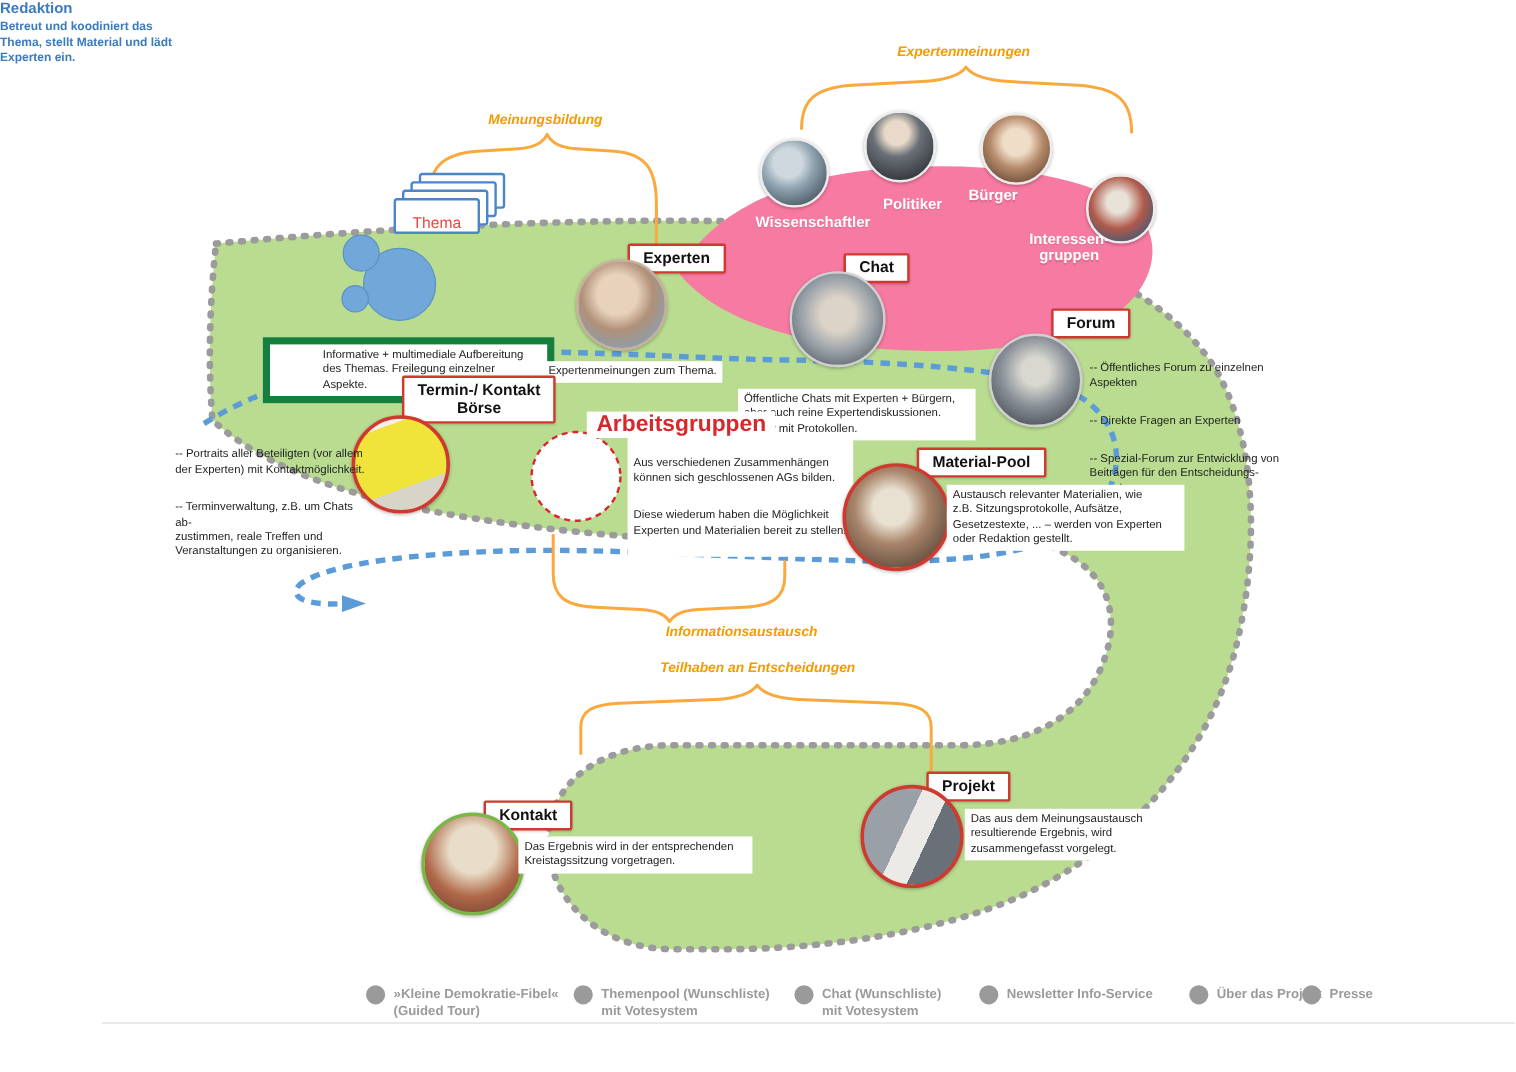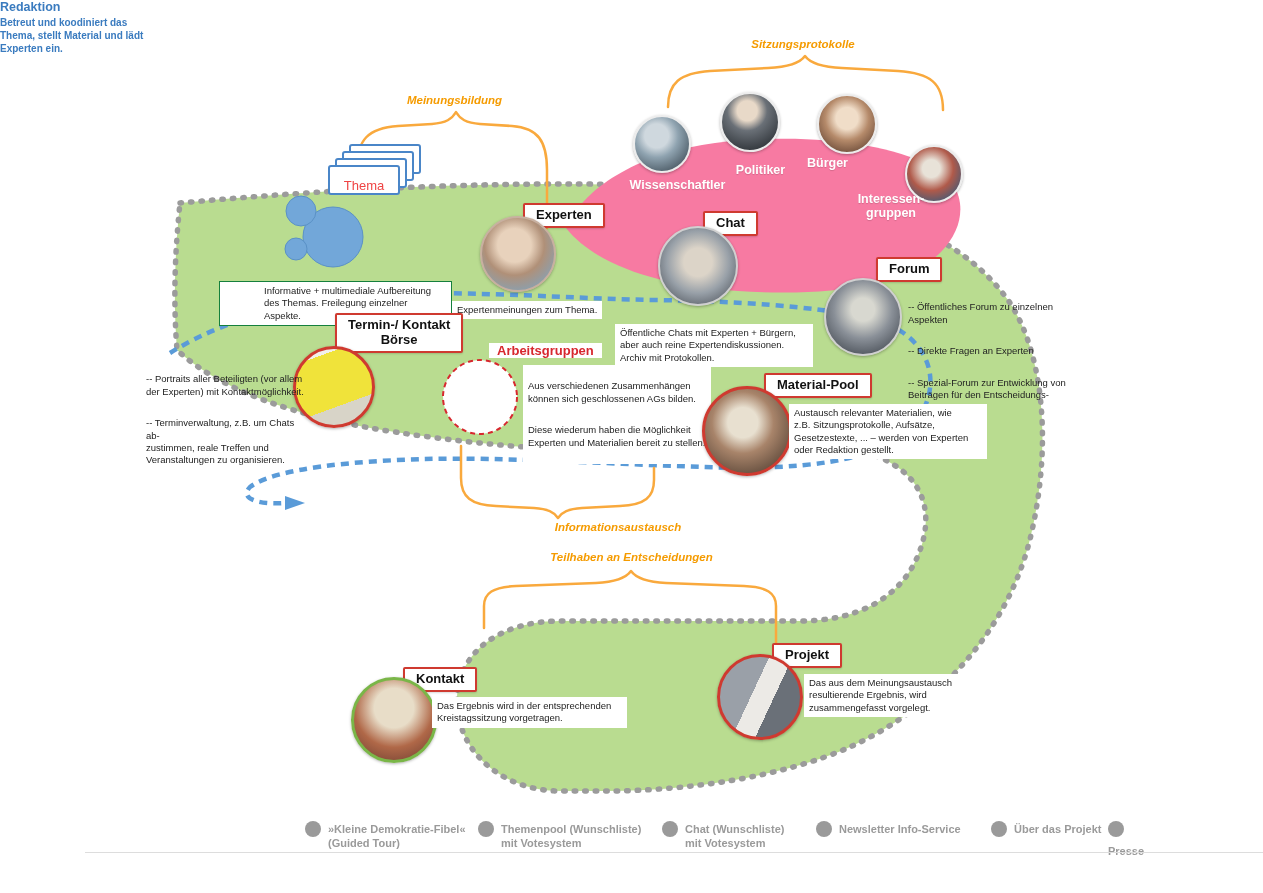--- a/index.html
+++ b/index.html
@@ -4,27 +4,27 @@
 <style>
   html,body{margin:0;padding:0;background:#fff;}
   .canvas{position:relative;width:1263px;height:893px;background:#fff;overflow:hidden;
           font-family:"Liberation Sans",sans-serif;color:#222;}
   .abs{position:absolute;}
   svg.bg{position:absolute;left:0;top:0;}
 
   .node-box{position:absolute;background:#fff;border:2px solid #cf3a30;border-radius:2px;
             padding:3px 11px;font-size:13px;font-weight:bold;color:#111;text-align:center;
             white-space:pre-line;line-height:1.15;box-shadow:0 1px 2px rgba(0,0,0,.15);}
-  .red-label{position:absolute;background:#fff;color:#d7282e;font-size:13px;font-weight:bold;
+  .red-label{position:absolute;background:#fff;color:#d7282e;font-size:19px;font-weight:bold;
              padding:0 8px;white-space:nowrap;}
   .photo{position:absolute;border-radius:50%;box-shadow:0 1px 3px rgba(0,0,0,.3);}
   .note{position:absolute;background:#fff;font-size:9.5px;color:#222;line-height:1.3;
         white-space:pre-line;padding:3px 5px;}
   .note.plain{background:transparent;padding:0;}
-  .note.bordered{border:1px solid #15803d;padding-left:44px;}
+  .note.bordered{border:6px solid #15803d;padding-left:44px;}
   .note p{margin:0 0 7px 0;white-space:pre-line;}
   .note p:last-child{margin-bottom:0;}
   .phase-label{position:absolute;color:#f59b00;font-weight:bold;font-style:italic;
                font-size:11.5px;text-align:center;}
   .actor-label{position:absolute;color:#fff;font-weight:bold;font-size:12.5px;text-align:center;
                white-space:pre-line;line-height:1.15;text-shadow:0 1px 1px rgba(0,0,0,.15);}
   .blue-title{color:#3a7bbf;font-weight:bold;font-size:11px;}
   .tiny{font-size:9px;color:#222;line-height:1.25;white-space:pre-line;}
   .zeitplan{left:150px;top:196px;width:133px;text-align:right;}
   .zeitplan .blue-title{margin-top:6px;}
@@ -97,21 +97,21 @@
          L 744,586 C 767,587 776,593 776,606 L 776,650" fill="none" stroke="#f9a93d" stroke-width="2.5" stroke-linejoin="round" stroke-linecap="round"></path>
 
     <circle cx="333" cy="237" r="30" fill="#72a7d9" stroke="#5a91c6"></circle>
     <circle cx="301" cy="211" r="15" fill="#72a7d9" stroke="#5a91c6"></circle>
     <circle cx="296" cy="249" r="11" fill="#72a7d9" stroke="#5a91c6"></circle>
 
     <circle cx="480" cy="397" r="37" fill="#ffffff" stroke="#d7282e" stroke-width="2" stroke-dasharray="5 4"></circle>
   </svg>
 
   <div class="phase-label" style="left:392px;top:94px;width:125px;">Meinungsbildung</div>
-  <div class="phase-label" style="left:728px;top:38px;width:150px;">Sitzungsprotokolle</div>
+  <div class="phase-label" style="left:728px;top:38px;width:150px;">Expertenmeinungen</div>
   <div class="phase-label" style="left:538px;top:521px;width:160px;">Informationsaustausch</div>
   <div class="phase-label" style="left:524px;top:551px;width:215px;">Teilhaben an Entscheidungen</div>
 
   <div class="photo p-wiss"></div>
   <div class="photo p-pol"></div>
   <div class="photo p-buerg"></div>
   <div class="photo p-inter"></div>
   <div class="actor-label" style="left:620px;top:178px;width:115px;">Wissenschaftler</div>
   <div class="actor-label" style="left:728px;top:163px;width:65px;">Politiker</div>
   <div class="actor-label" style="left:800px;top:156px;width:55px;">Bürger</div>
@@ -211,19 +211,19 @@
 mit Votesystem</div>
   </div>
   <div class="footer-item" style="left:816px;top:822px;">
     <span class="footer-dot"></span>
     <div class="footer-text">Newsletter Info-Service</div>
   </div>
   <div class="footer-item" style="left:991px;top:822px;">
     <span class="footer-dot"></span>
     <div class="footer-text">Über das Projekt</div>
   </div>
-  <div class="footer-item" style="left:1108px;top:822px;flex-direction:column;">
+  <div class="footer-item" style="left:1085px;top:822px;">
     <span class="footer-dot"></span>
     <div class="footer-text">Presse</div>
   </div>
 
   <div class="bottom-rule"></div>
 </div>
 
 </body></html>

